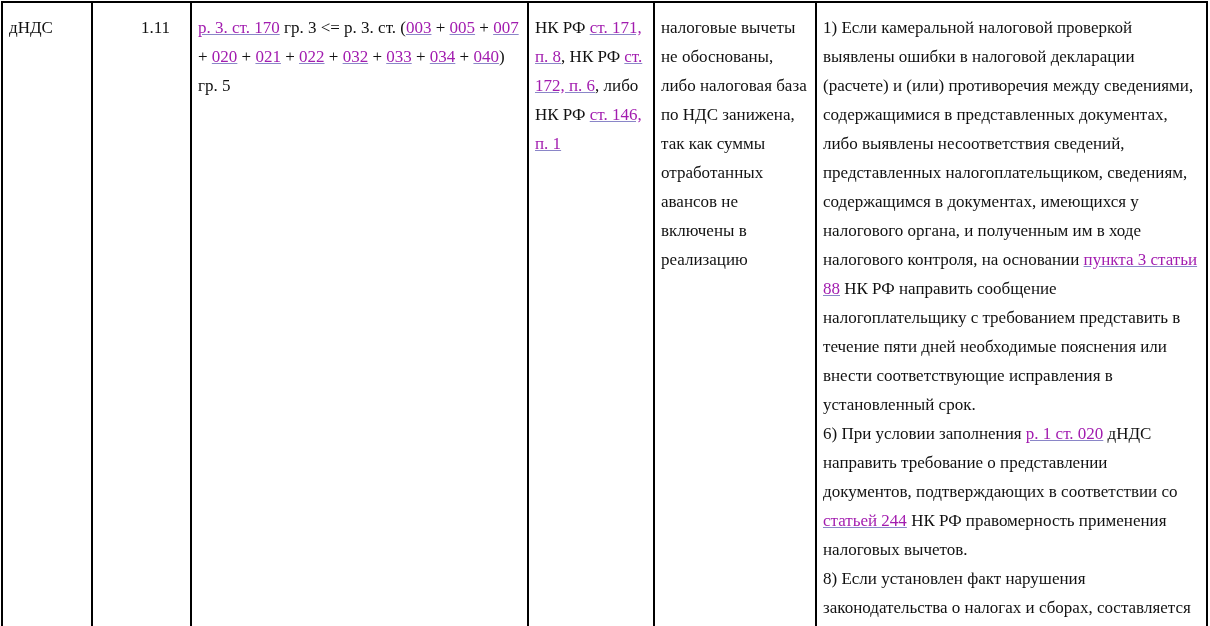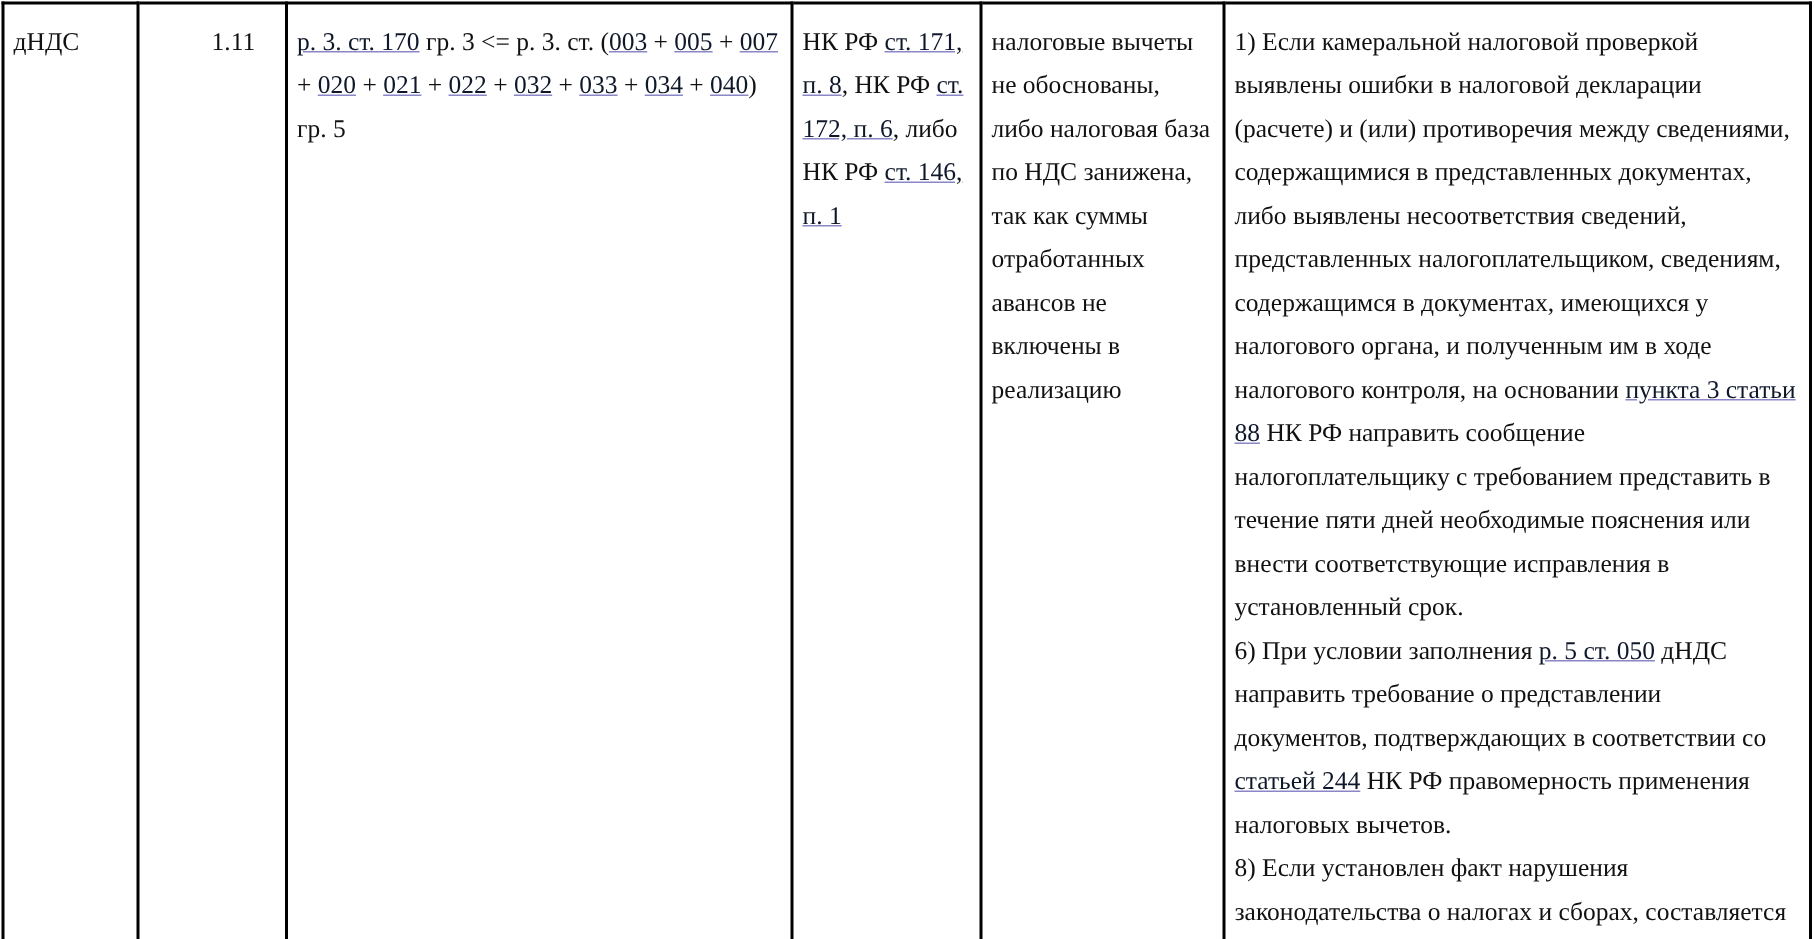--- a/index.html
+++ b/index.html
@@ -10,39 +10,39 @@
     width: 1207px; height: 496px;
     font-family: Liberation Serif, serif;
     font-size: 17px; line-height: 29px; color: #111;
     table-layout: fixed;
   }
   td {
     border: 2px solid #000;
     vertical-align: top;
     padding: 10px 6px 6px 6px;
   }
-  a { color: #0f172a; text-decoration: underline; text-decoration-color: #8a86c8; }
+  a { color: #a21caf; text-decoration: underline; text-decoration-color: #8a86c8; }
   .col1 { width: 76px; }
   .col2 { width: 43px; padding-left: 48px; }
   .col3 { width: 323px; }
   .col4 { width: 112px; }
   .col5 { width: 148px; margin-top: 33px; }
   .col6 { width: auto; }
 </style>
 </head>
 <body>
 
 <table>
   <tbody>
       <tr>
     <td class="col1"><span>дНДС</span></td>
     <td class="col2"><span>1.11</span></td>
     <td class="col3"><span id="ratio"><a href="#">р. 3. ст. 170</a><span> гр. 3 &lt;= р. 3. ст. (</span><a href="#">003</a><span> + </span><a href="#">005</a><span> + </span><a href="#">007</a><span> + </span><a href="#">020</a><span> + </span><a href="#">021</a><span> + </span><a href="#">022</a><span> + </span><a href="#">032</a><span> + </span><a href="#">033</a><span> + </span><a href="#">034</a><span> + </span><a href="#">040</a><span>) гр. 5</span></span></td>
     <td class="col4"><span id="legal"><span>НК РФ </span><a href="#">ст. 171, п. 8</a><span>, НК РФ </span><a href="#">ст. 172, п. 6</a><span>, либо НК РФ </span><a href="#">ст. 146, п. 1</a></span></td>
     <td class="col5"><span>налоговые вычеты не обоснованы, либо налоговая база по НДС занижена, так как суммы отработанных авансов не включены в реализацию</span></td>
     <td class="col6">
       <div><span>1) Если камеральной налоговой проверкой выявлены ошибки в налоговой декларации (расчете) и (или) противоречия между сведениями, содержащимися в представленных документах, либо выявлены несоответствия сведений, представленных налогоплательщиком, сведениям, содержащимся в документах, имеющихся у налогового органа, и полученным им в ходе налогового контроля, на основании </span><a href="#">пункта 3 статьи 88</a><span> НК РФ направить сообщение налогоплательщику с требованием представить в течение пяти дней необходимые пояснения или внести соответствующие исправления в установленный срок.</span></div>
-      <div><span>6) При условии заполнения </span><a href="#">р. 5 ст. 050</a><span> дНДС направить требование о представлении документов, подтверждающих в соответствии со </span><a href="#">статьей 244</a><span> НК РФ правомерность применения налоговых вычетов.</span></div>
+      <div><span>6) При условии заполнения </span><a href="#">р. 1 ст. 020</a><span> дНДС направить требование о представлении документов, подтверждающих в соответствии со </span><a href="#">статьей 244</a><span> НК РФ правомерность применения налоговых вычетов.</span></div>
       <div><span>8) Если установлен факт нарушения законодательства о налогах и сборах, составляется акт проверки согласно </span><a href="#">статье 200</a><span> НК РФ</span></div>
     </td>
   </tr>
 </tbody>
   </table>
 
 </body></html>

